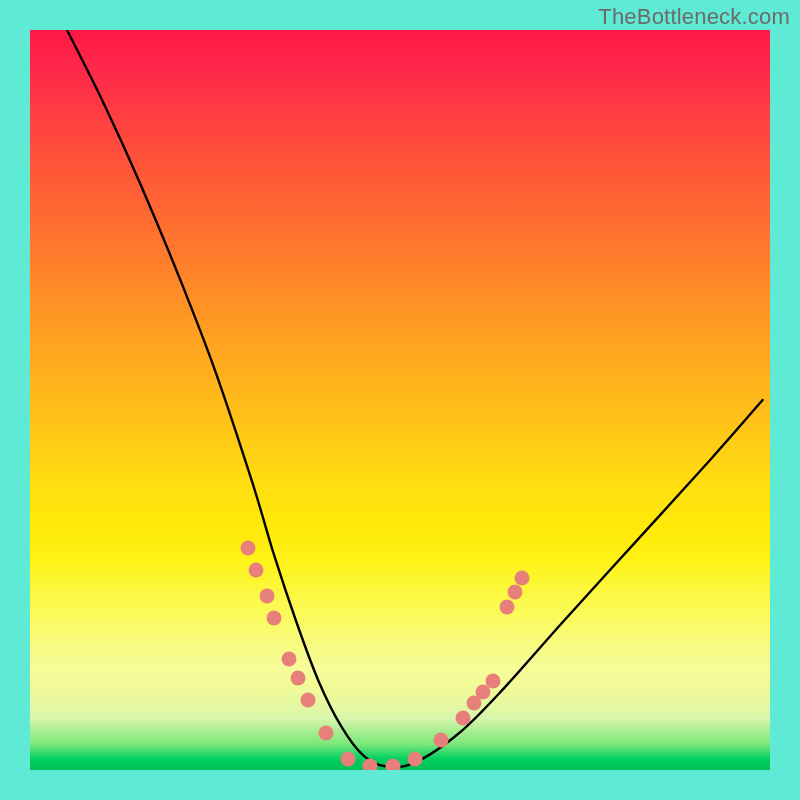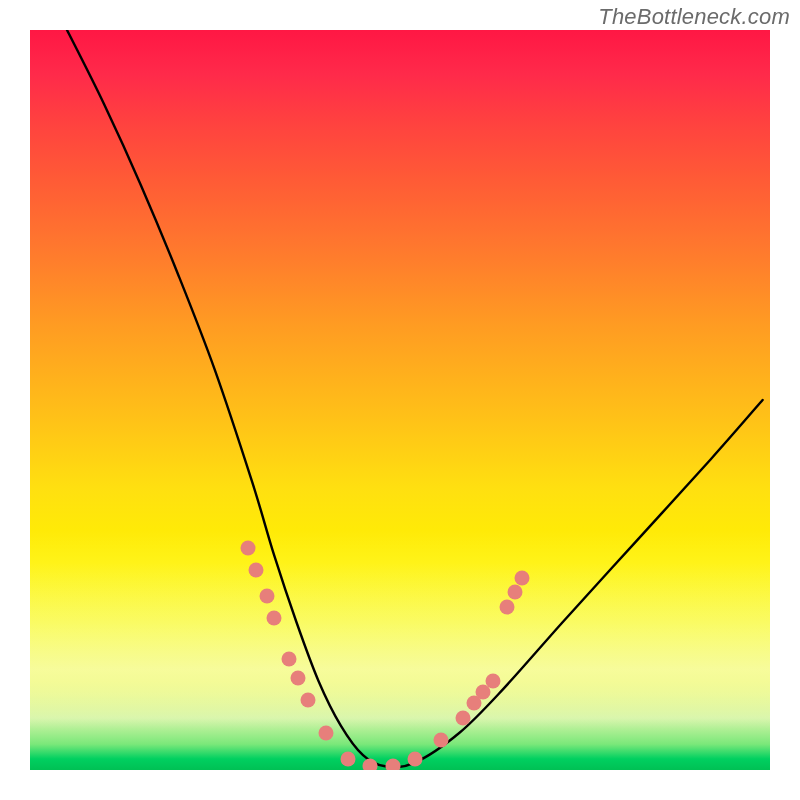--- a/index.html
+++ b/index.html
@@ -8,22 +8,21 @@
     width: 800px;
     height: 800px;
     overflow: hidden;
     background: #000;
     font-family: Arial, Helvetica, sans-serif;
   }
   .stage {
     position: relative;
     width: 800px;
     height: 800px;
-    background: #ffffff;
-    font-style: italic;
+    background: #5eead4;
   }
   .plot-area {
     position: absolute;
     left: 30px;
     top: 30px;
     width: 740px;
     height: 740px;
     overflow: hidden;
   }
   .gradient-bg {

